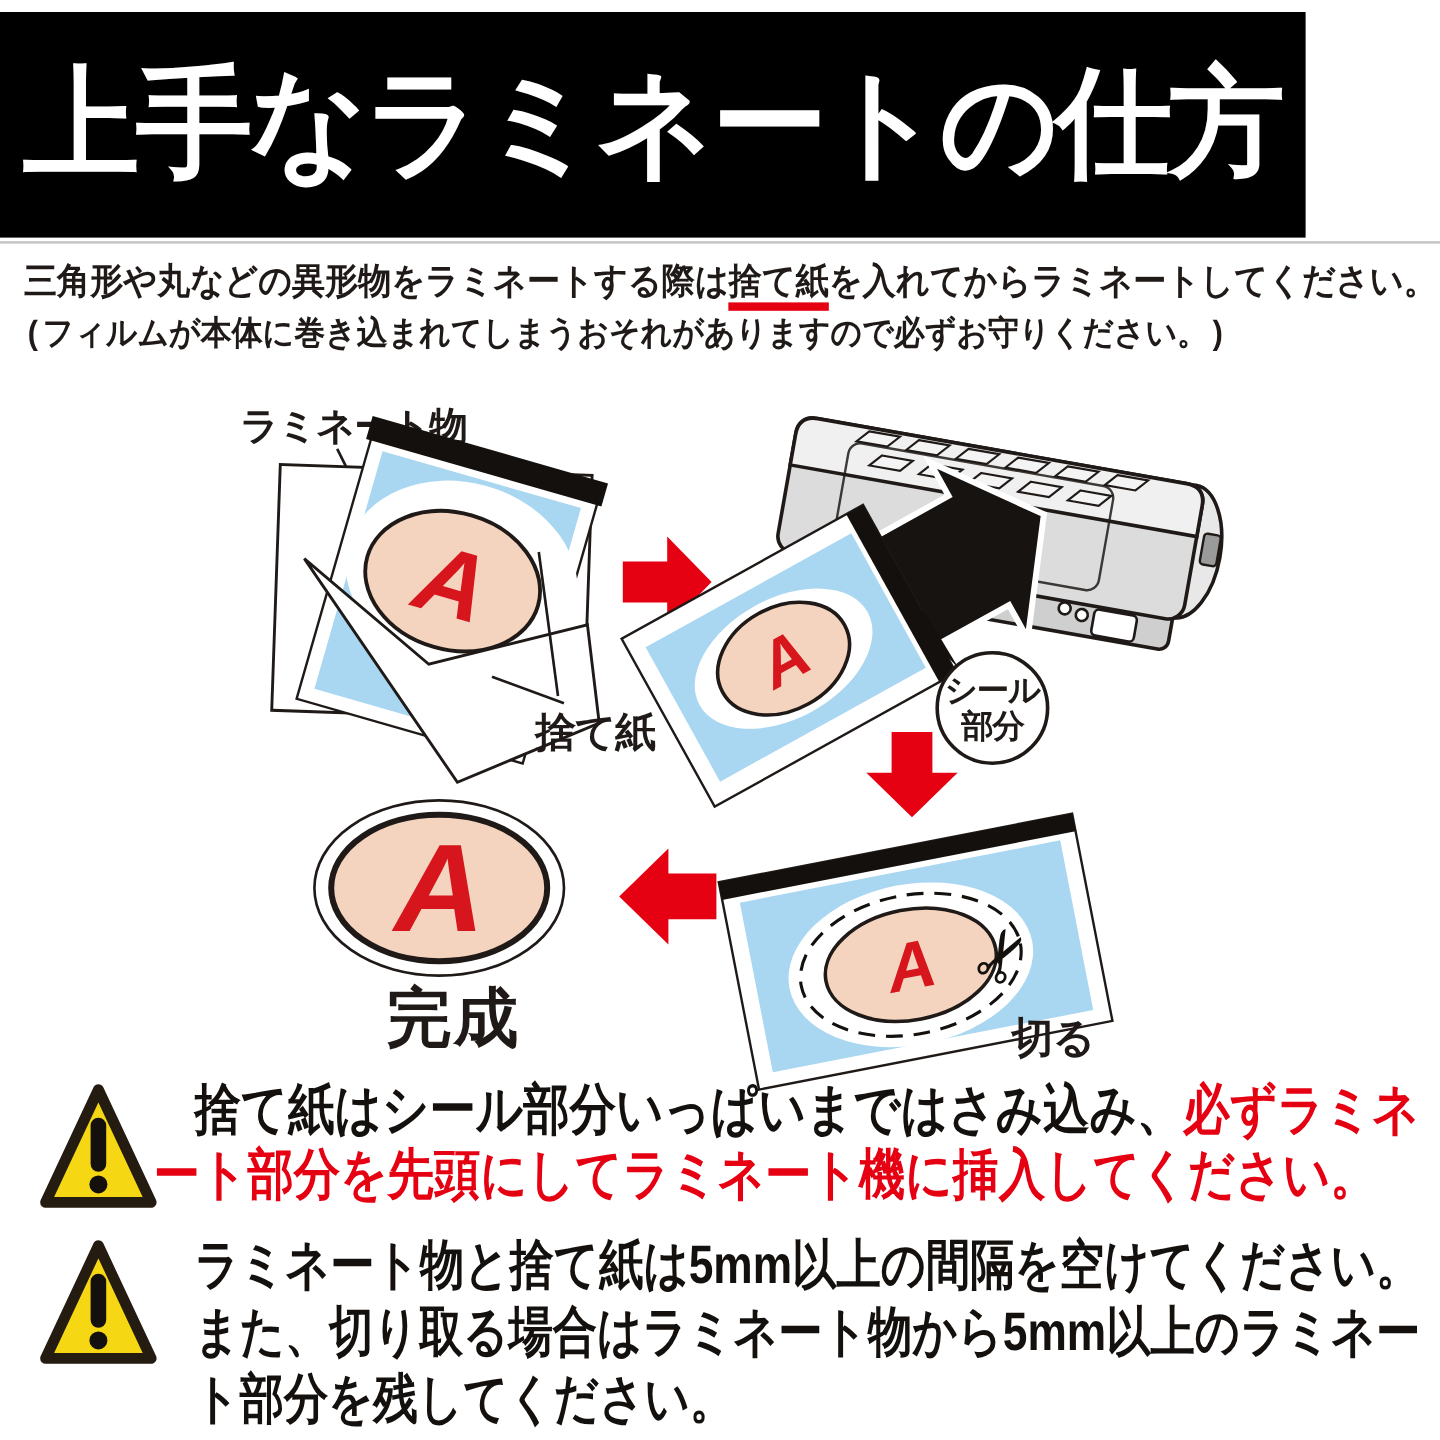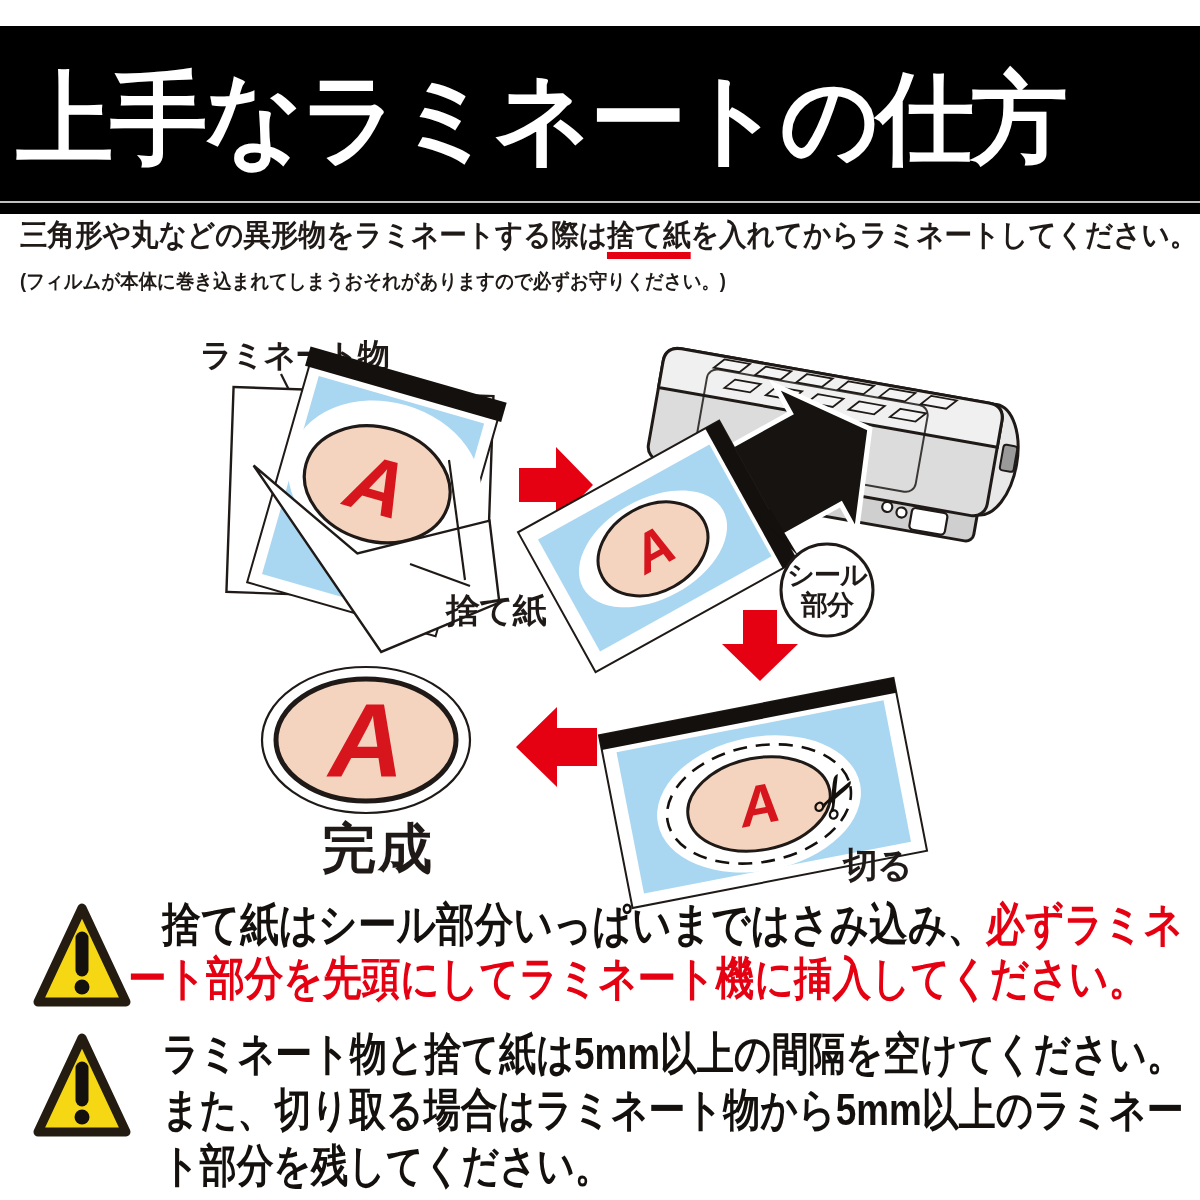--- a/index.html
+++ b/index.html
@@ -3,31 +3,31 @@
 <meta charset="utf-8">
 <style>
   html,body{margin:0;padding:0;}
   body{
     width:1200px;height:1200px;position:relative;background:#ffffff;overflow:hidden;
     font-family:"Liberation Sans",sans-serif;color:#1f1a17;
   }
   .abs{position:absolute;}
   
   .banner{
-    left:0;top:10px;width:1200px;height:188px;background:#000000;
-    display:flex;align-items:center;margin-top:16px;
+    left:0;top:10px;width:1088px;height:188px;background:#000000;
+    display:flex;align-items:center;justify-content:center;
   }
   .banner h1{
     margin:0;color:#ffffff;font-size:100px;font-weight:900;letter-spacing:-3px;
     white-space:nowrap;transform:scaleX(0.97);
   }
   .rule{left:0;top:201px;width:1200px;height:2px;background:#c2c2c2;}
   
   .intro1{left:20px;top:218px;font-size:30px;font-weight:700;line-height:34px;white-space:nowrap;}
-  .intro2{left:20px;top:264px;font-size:20px;font-weight:700;line-height:34px;white-space:nowrap;}
+  .intro2{left:20px;top:264px;font-size:28px;font-weight:700;line-height:34px;white-space:nowrap;font-family:Liberation Mono, monospace;}
   .squeeze{display:inline-block;transform:scaleX(0.92);transform-origin:0 50%;white-space:nowrap;}
   .u-red{border-bottom:7px solid #e50012;padding-bottom:1px;}
   
   svg text{font-family:"Liberation Sans",sans-serif;}
   .lbl{font-size:31px;font-weight:700;fill:#1f1a17;letter-spacing:-1px;}
   .a-letter{font-weight:900;font-style:italic;fill:#d7151c;text-anchor:middle;}
   
   .w-line{white-space:nowrap;font-weight:900;line-height:1.18;}
   .sq1{display:inline-block;transform:scaleX(0.84);transform-origin:0 50%;white-space:nowrap;}
   .sq2{display:inline-block;transform:scaleX(0.82);transform-origin:0 50%;white-space:nowrap;}

